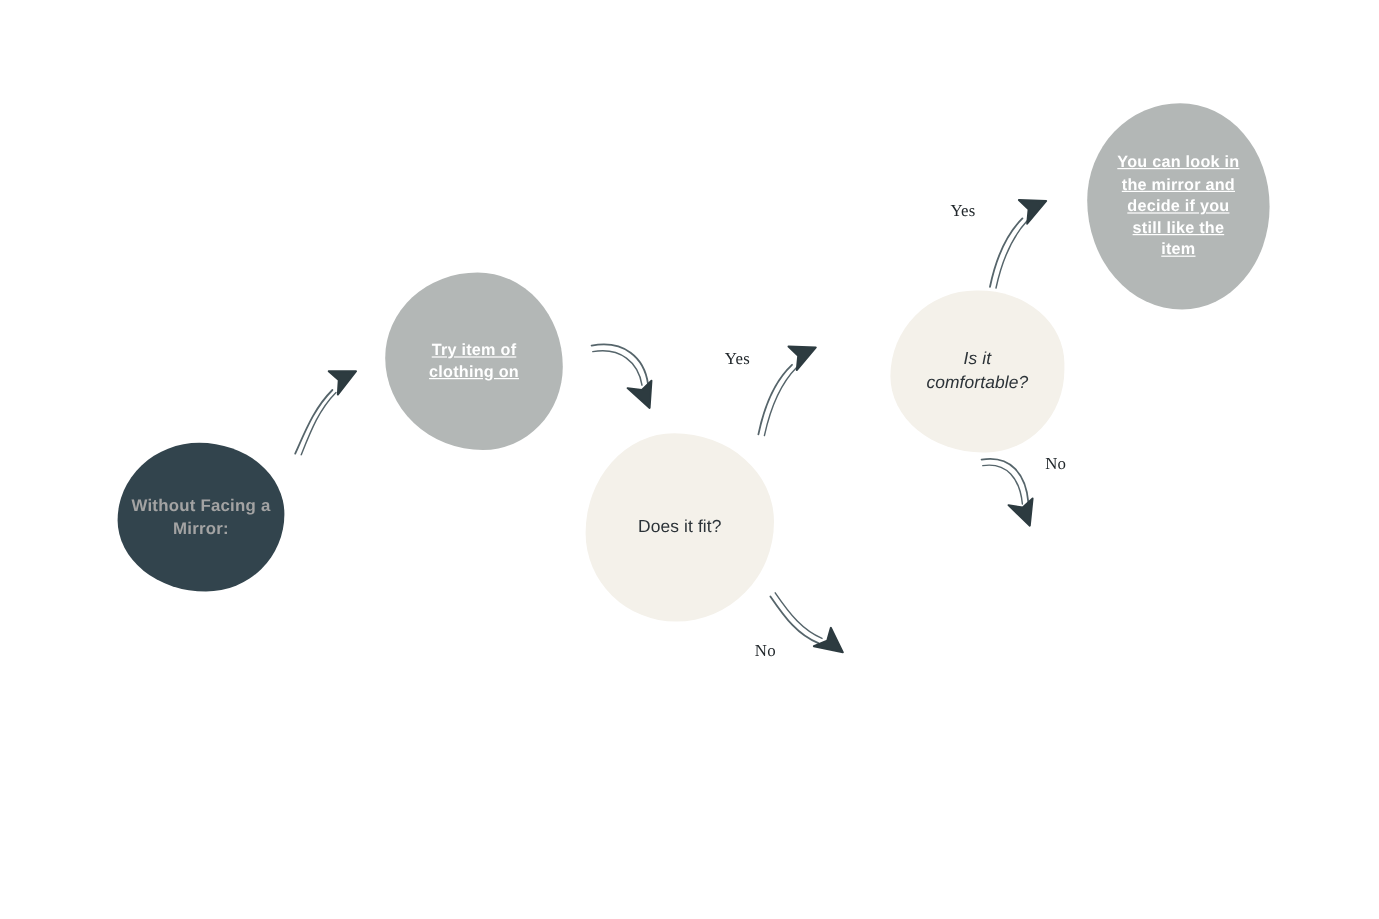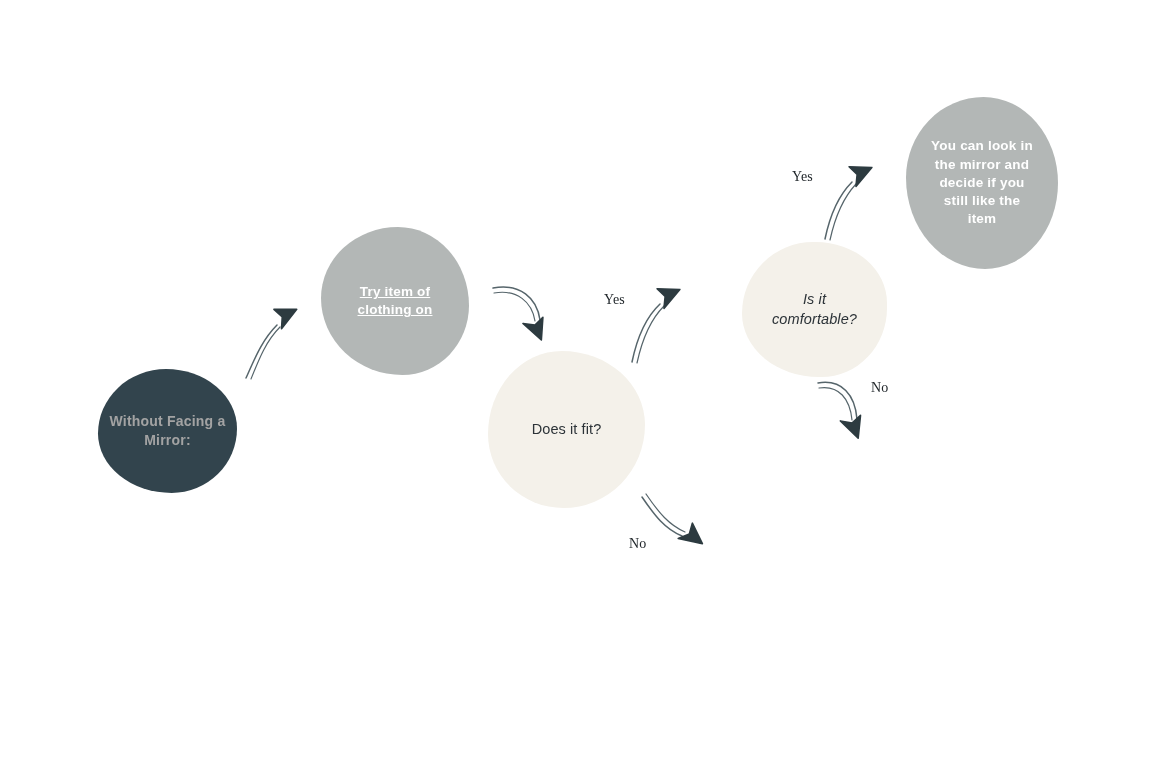--- a/index.html
+++ b/index.html
@@ -137,30 +137,30 @@
   <div class="node dark" style="left:98px; top:369px; width:139px; height:124px;">
     <span class="node-label">Without Facing a
 Mirror:</span>
   </div>
 
   <div class="node gray" style="left:321px; top:227px; width:148px; height:148px; border-radius:52% 48% 45% 55% / 48% 53% 47% 52%;text-decoration:underline;">
     <span class="node-label">Try item of
 clothing  on</span>
   </div>
 
-  <div class="node cream" style="left:488px; top:351px; width:157px; height:157px; border-radius:47% 53% 52% 48% / 53% 47% 53% 47%;">
+  <div class="node cream" style="left:488px; top:361px; width:157px; height:157px; border-radius:47% 53% 52% 48% / 53% 47% 53% 47%;">
     <span class="node-label">Does it fit?</span>
   </div>
 
   <div class="node cream" style="left:742px; top:242px; width:145px; height:135px; border-radius:50% 50% 46% 54% / 54% 46% 52% 48%;font-style:italic;">
     <span class="node-label">Is it
 comfortable?</span>
   </div>
 
-  <div class="node gray" style="left:906px; top:97px; width:152px; height:172px; border-radius:51% 49% 48% 52% / 47% 50% 50% 53%;">
+  <div class="node gray" style="left:906px; top:86px; width:152px; height:172px; border-radius:51% 49% 48% 52% / 47% 50% 50% 53%;text-decoration:underline;">
     <span class="node-label">You can look in
 the mirror and
 decide if you
 still like the
 item</span>
   </div>
 
 
   <div class="edge-label" style="left:604px; top:292px;">Yes</div>
 

